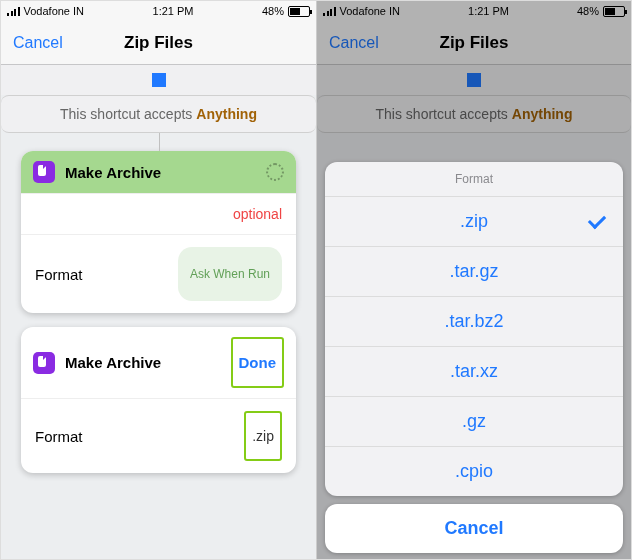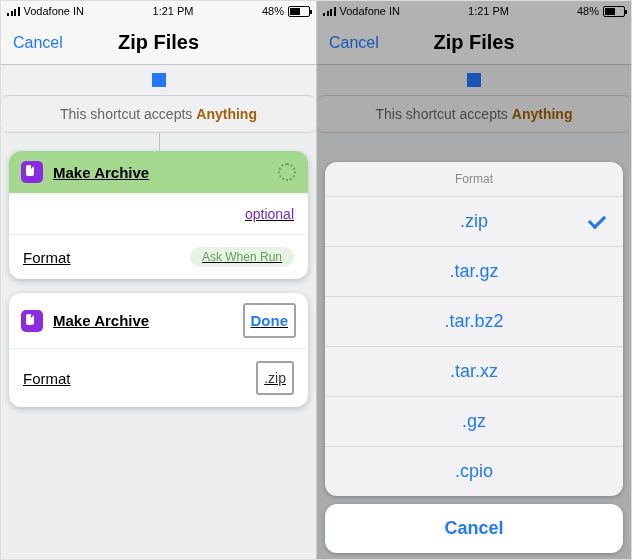--- a/index.html
+++ b/index.html
@@ -53,21 +53,21 @@
   .navbar {
     height: 44px;
     display:flex; align-items:center; justify-content:center;
     border-bottom:1px solid #c6c6c8;
     position:relative;
     background:#f7f7f7;
   }
   .nav-left {
     position:absolute; left:12px; color:#2079ff; font-size:16px;
   }
-  .nav-title { font-weight:600; font-size:20px; }
+  .nav-title { font-weight:600; font-size:17px; }
 
   
   .stoparea {
     height:30px; display:flex; align-items:center; justify-content:center;
     background:#f0f0f2;
   }
   .stop-square { width:14px; height:14px; background:#2079ff; }
 
   
   .accepts {
@@ -79,24 +79,23 @@
   }
   .accepts b { color:#a16207; font-weight:600; margin-left:4px;}
   .connector { height:18px; position:relative; }
   .connector::before{
     content:""; position:absolute; left:50%; top:0; width:1px; height:100%;
     background:#c0c0c0;
   }
 
   
   .card {
-    margin:0 8px 14px; border-radius:12px; overflow:hidden;
+    margin:0 20px 14px; border-radius:12px; overflow:hidden;
     box-shadow:0 2px 6px rgba(0,0,0,.2);
     background:#fff;
-    text-decoration:underline;
   }
   .card-head {
     display:flex; align-items:center; padding:10px 12px;
     font-weight:600; font-size:15px;
   }
   .card-head.green { background:#a5d88f; }
   .purple-icon {
     width:22px; height:22px; background:#8a2be2; border-radius:5px;
     margin-right:10px; position:relative;
   }
@@ -109,29 +108,29 @@
     border-left:4px solid #8a2be2; border-bottom:4px solid transparent;
   }
   .spinner {
     width:18px;height:18px;margin-left:auto;
     border:2px dotted rgba(0,0,0,.3); border-radius:50%;
   }
   .row {
     display:flex; align-items:center; padding:12px 14px;
     border-top:1px solid #eee; font-size:15px;
   }
-  .row .val { margin-left:auto; color:#6d28d9; font-size:14px;}
+  .row .val { margin-left:auto; color:#ef4444; font-size:14px;}
   .pill {
     margin-left:auto; background:#e8f3e6; color:#62a058;
-    padding:3px 12px; border-radius:14px; font-size:12px;
+    padding:20px 12px; border-radius:14px; font-size:12px;
   }
   .done-link {
     margin-left:auto; color:#2079ff; font-size:15px;
   }
-  .hl-red { border:2px solid #a3a3a3; border-radius:3px; padding:7px 6px; }
+  .hl-red { border:2px solid #84cc16; border-radius:3px; padding:15px 6px; }
 
   
   .dimmed-stack {
     position:relative;
   }
   .overlay {
     position:absolute; inset:0;
     background:rgba(0,0,0,.28);
   }
   

